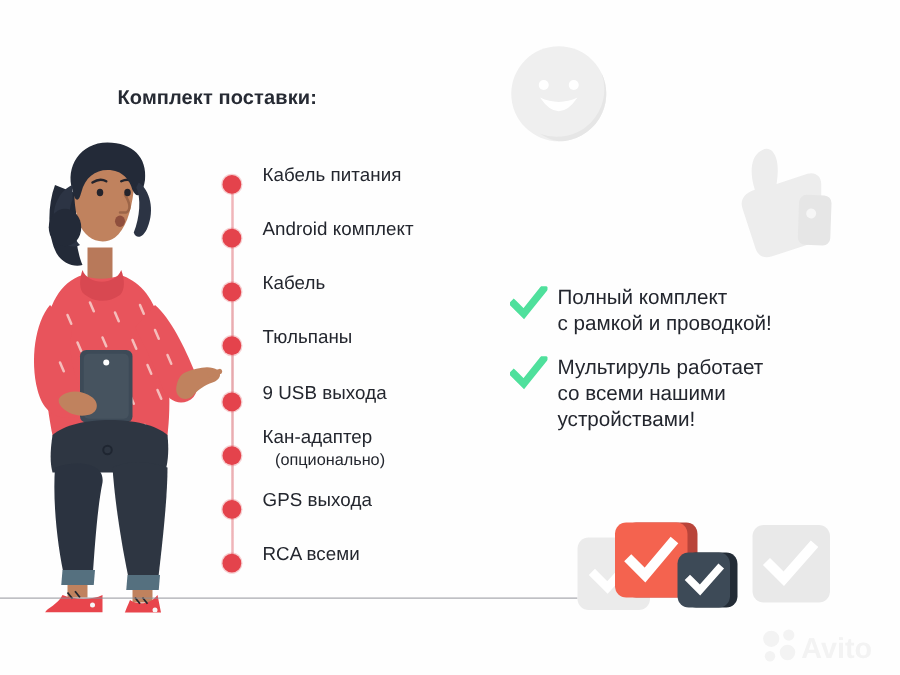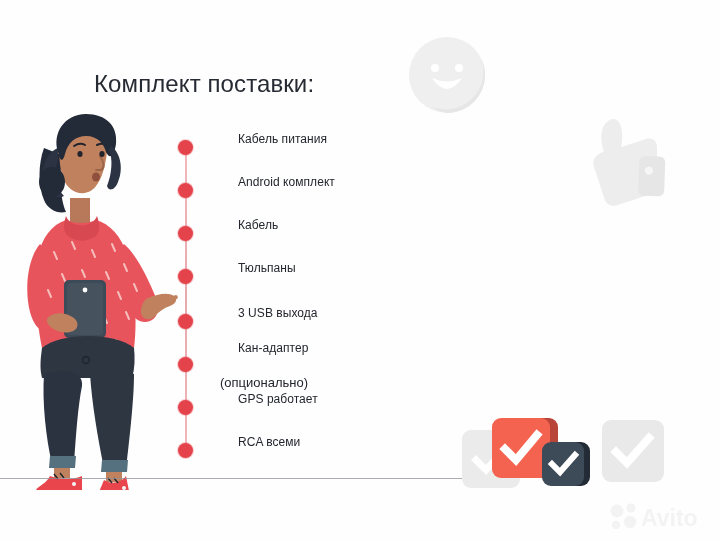--- a/index.html
+++ b/index.html
@@ -37,22 +37,22 @@
     top: 112px;
     width: 92px;
     height: 100px;
   }
 
   
   #title {
     position: absolute;
     left: 94px;
     top: 70px;
-    font-size: 24px;
-    font-weight: 400;
+    font-size: 16px;
+    font-weight: 700;
     color: #262a33;
     letter-spacing: 0.1px;
     white-space: nowrap;
   }
 
   
   #timeline {
     position: absolute;
     left: 176px;
     top: 136px;
@@ -79,25 +79,24 @@
     width: 15px;
     height: 15px;
     border-radius: 50%;
     background: #e4434c;
     box-shadow: 0 0 0 1px rgba(228,67,76,0.25);
   }
   .tl-label {
     position: absolute;
     left: 34px;
     top: -4px;
-    font-size: 12px;
+    font-size: 15px;
     color: #23262e;
     white-space: nowrap;
     letter-spacing: 0.05px;
-    margin-left: 28px;
   }
   .tl-sub {
     position: absolute;
     left: 44px;
     top: 17px;
     font-size: 13px;
     color: #23262e;
     white-space: nowrap;
   }
 
@@ -313,40 +312,64 @@
       <span class="tl-label">Кабель</span>
     </div>
 
     <div class="tl-item" style="top:129px">
       <span class="tl-dot"></span>
       <span class="tl-label">Тюльпаны</span>
     </div>
 
     <div class="tl-item" style="top:174px">
       <span class="tl-dot"></span>
-      <span class="tl-label">3 USB выхода</span>
+      <span class="tl-label">9 USB выхода</span>
     </div>
 
     <div class="tl-item" style="top:217px">
       <span class="tl-dot"></span>
       <span class="tl-label" style="top:-12px">Кан-адаптер</span>
-      <span class="tl-sub" style="top:22px">(опционально)</span>
+      <span class="tl-sub" style="top:7px">(опционально)</span>
     </div>
 
     <div class="tl-item" style="top:260px">
       <span class="tl-dot"></span>
-      <span class="tl-label">GPS работает</span>
+      <span class="tl-label">GPS выхода</span>
     </div>
 
     <div class="tl-item" style="top:303px">
       <span class="tl-dot"></span>
       <span class="tl-label">RCA всеми</span>
     </div>
   </div>
 
+  <div id="features">
+
+    <div class="feat">
+      <span class="feat-check">
+        <svg viewBox="0 0 30 28" width="30" height="28">
+          <path d="M3 14 L11 22 L27 2" stroke="#4fe09c" stroke-width="6" fill="none" stroke-linecap="square" stroke-linejoin="miter"></path>
+        </svg>
+      </span>
+      <div class="feat-text">Полный комплект
+с рамкой и проводкой!</div>
+    </div>
+
+    <div class="feat">
+      <span class="feat-check">
+        <svg viewBox="0 0 30 28" width="30" height="28">
+          <path d="M3 14 L11 22 L27 2" stroke="#4fe09c" stroke-width="6" fill="none" stroke-linecap="square" stroke-linejoin="miter"></path>
+        </svg>
+      </span>
+      <div class="feat-text">Мультируль работает
+со всеми нашими
+устройствами!</div>
+    </div>
+
+  </div>
 
   <div id="cards">
     <div class="card card-gray1">
       <svg viewBox="0 0 58 58" width="58" height="58">
         <path d="M14 30 L24 40 L44 18" stroke="#ffffff" stroke-width="7" fill="none" stroke-linecap="square" stroke-linejoin="miter"></path>
       </svg>
     </div>
 
     <div class="card card-shadow"></div>
 

